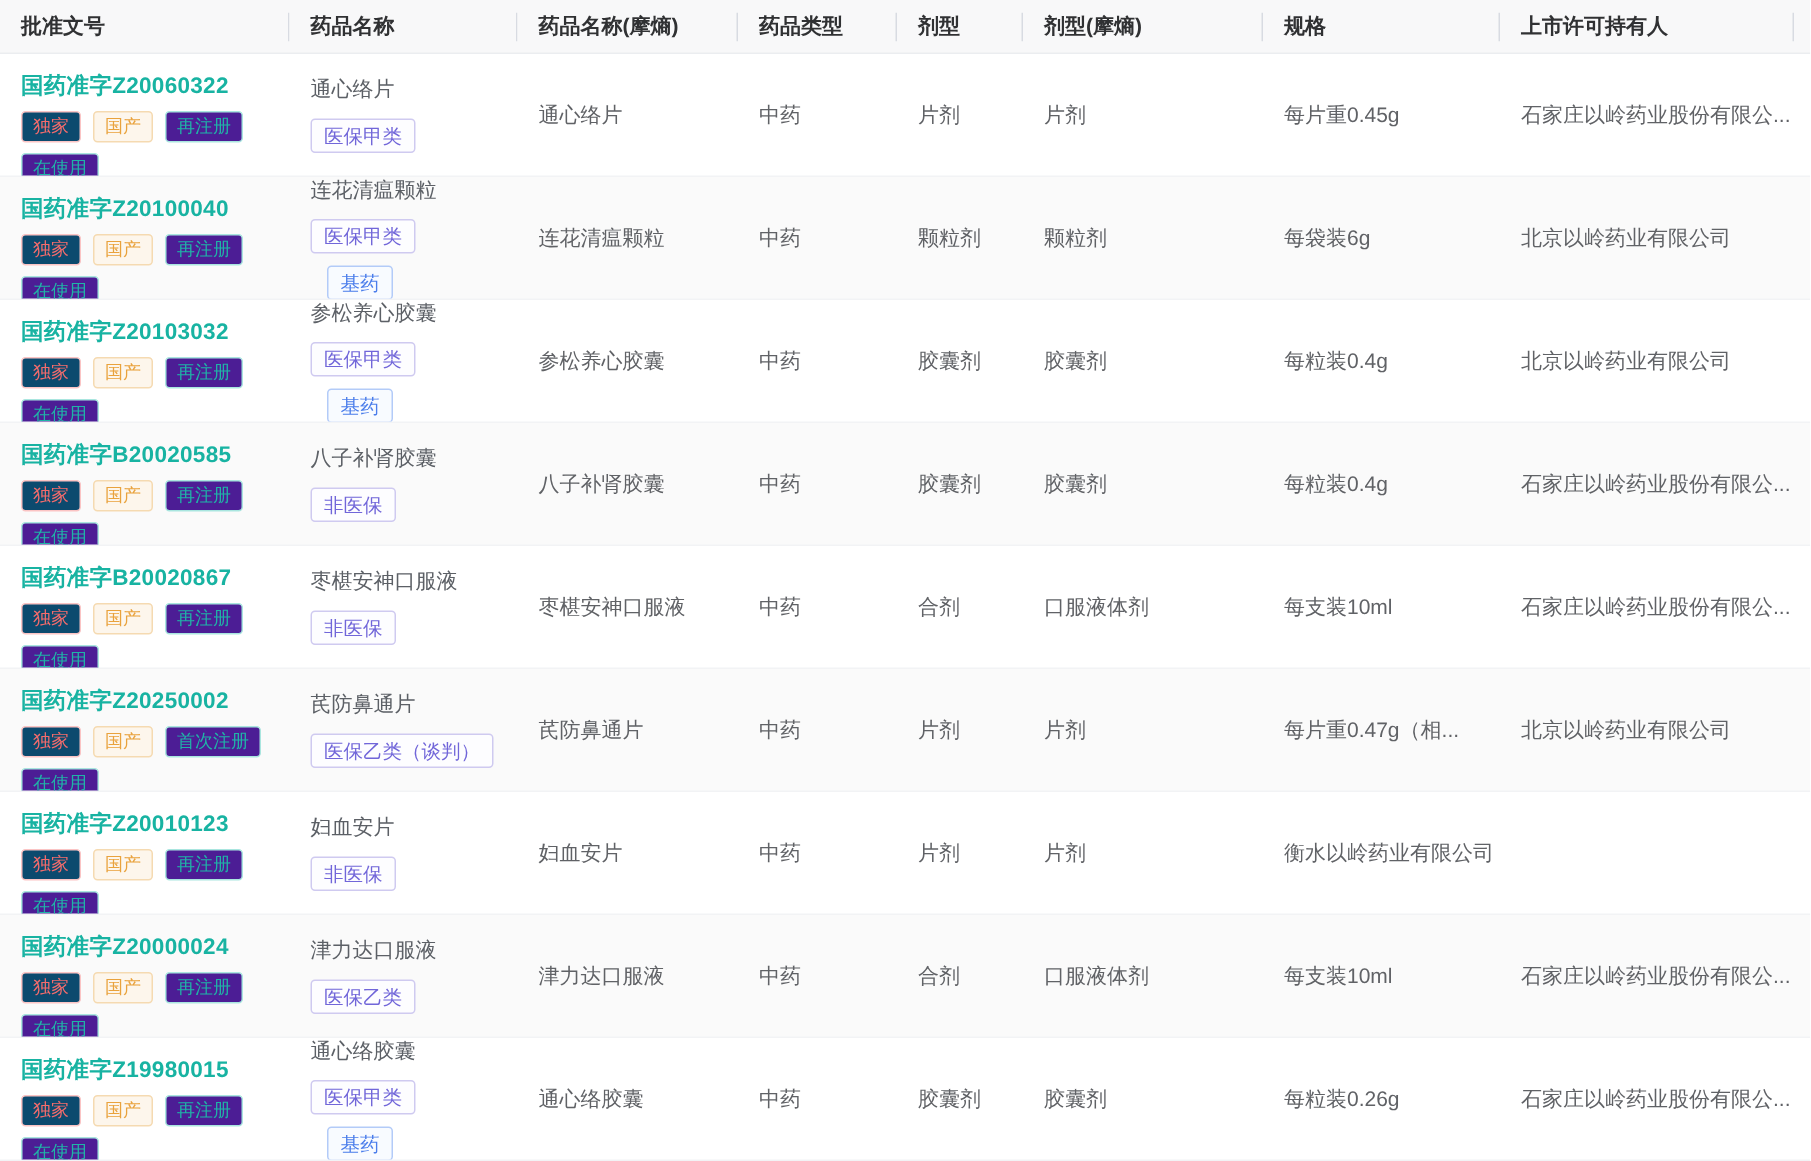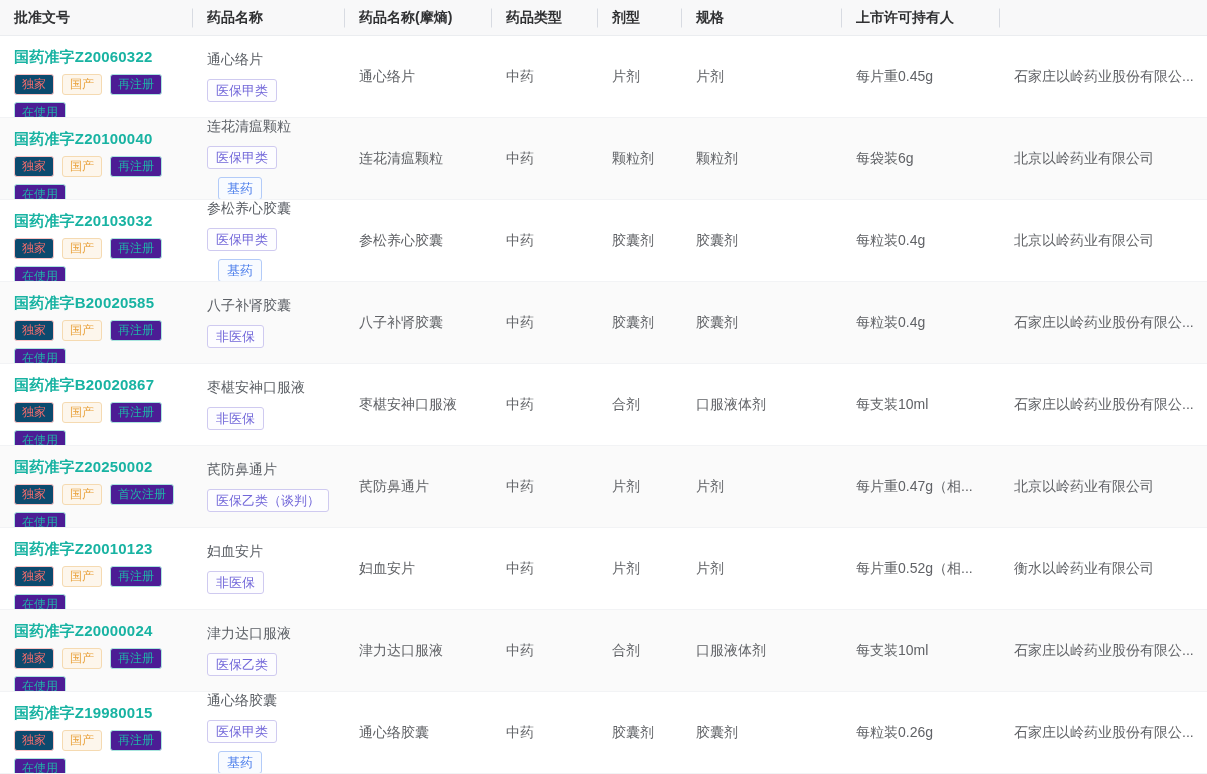--- a/index.html
+++ b/index.html
@@ -77,20 +77,21 @@
 </head>
 <body>
 
 <div class="app">
   <div class="thead grid-cols">
       <div class="hcell">批准文号</div>
       <div class="hcell">药品名称</div>
       <div class="hcell">药品名称(摩熵)</div>
       <div class="hcell">药品类型</div>
       <div class="hcell">剂型</div>
+      <div class="hcell">剂型(摩熵)</div>
       <div class="hcell">规格</div>
       <div class="hcell">上市许可持有人</div>
       <div class="hcell no-divider"></div>
     </div>
   <div>
   <div class="row grid-cols">
     <div class="cell cell-approval">
       <span class="approval-no">国药准字Z20060322</span>
       <span class="tags">
             <span class="tag tag-red">独家</span>
@@ -254,21 +255,20 @@
     <div class="cell cell-name">
       <span class="drug-name">妇血安片</span>
       <span class="badges">
             <span class="badge badge-purple">非医保</span>
           </span>
     </div>
     <div class="cell">妇血安片</div>
     <div class="cell">中药</div>
     <div class="cell">片剂</div>
     <div class="cell">片剂</div>
-    <div class="cell cell-spec">每片重0.52g（相...</div>
     <div class="cell cell-holder">衡水以岭药业有限公司</div>
     <div class="cell"></div>
   </div>
 
   <div class="row grid-cols striped">
     <div class="cell cell-approval">
       <span class="approval-no">国药准字Z20000024</span>
       <span class="tags">
             <span class="tag tag-red">独家</span>
             <span class="tag tag-orange">国产</span>

